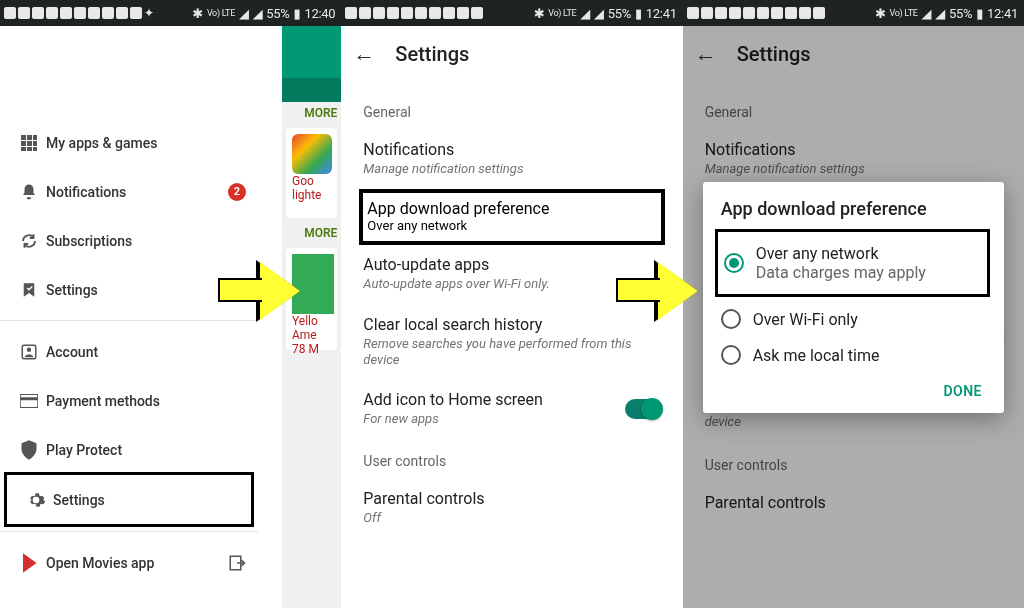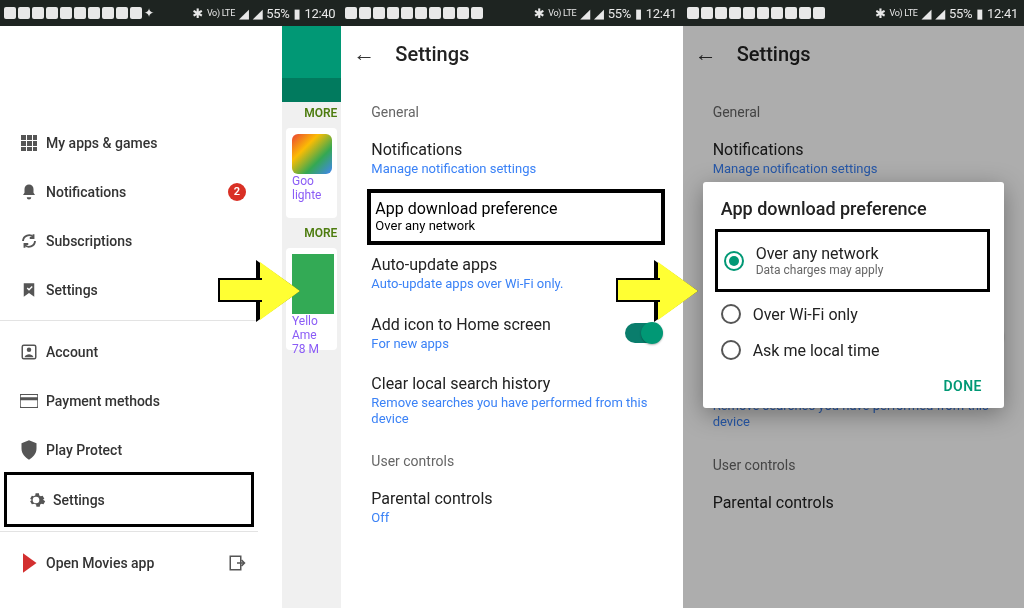--- a/index.html
+++ b/index.html
@@ -20,51 +20,51 @@
   .drawer-top { height: 92px; padding:58px 16px 0 16px; }
   .nav-item { display: flex; align-items: center; height: 49px; padding: 0 12px; color: #333; }
   .nav-item .ni-icon { width: 34px; display:flex; justify-content:center; color:#555; }
   .nav-item .ni-text { font-size: 14px; font-weight: 500; flex:1; }
   .nav-item .badge { background: #d93025; color:#fff; border-radius:50%; width:18px; height:18px; font-size:11px; display:flex; align-items:center; justify-content:center; font-weight:600; }
   .divider { height:1px; background:#e3e3e3; margin: 6px 0; }
   .highlight-box { border: 3px solid #000; margin: -2px 4px; }
 
   .peek { position:absolute; top:26px; left:282px; right:0; bottom:0; background:#f0f0f0; }
   .peek-hdr { height:52px; background:#019875; }
-  .peek-card { background:#fff; border-radius:4px; margin:4px; padding:6px; font-size:12px; color:#8b5cf6; }
+  .peek-card { background:#fff; border-radius:4px; margin:4px; padding:6px; font-size:12px; color:#b91c1c; }
   .more { color:#4d7c0f; font-weight:600; font-size:12px; text-align:right; padding:4px; }
 
   
   .appbar { height: 56px; display:flex; align-items:center; padding:0 12px; gap: 20px; }
   .appbar .back { font-size:22px; color:#333; }
   .appbar .title { font-size:20px; font-weight:500; color:#222; }
-  .settings-body { padding: 8px 0 0 8px; }
+  .settings-body { padding: 8px 0 0 0; }
   .section-head { font-size:14px; color:#666; padding: 14px 22px 10px; }
   .pref { padding: 10px 22px 12px; display:flex; align-items:flex-start; justify-content:space-between; gap:8px; }
   .pref .txt { flex:1; }
   .pref .p-title { font-size:16px; color:#222; margin-bottom:2px; }
-  .pref .p-sub { font-size:13px; color:#3b82f6; line-height:1.25; }
+  .pref .p-sub { font-size:13px; color:#737373; line-height:1.25;font-style:italic; }
   .toggle { width:36px; height:20px; border-radius:20px; background:#0a7d6c; position:relative; align-self:center; }
   .toggle::after { content:''; position:absolute; right:-2px; top:-1px; width:22px; height:22px; border-radius:50%; background:#019875; box-shadow:0 1px 2px rgba(0,0,0,.3); }
 
   .boxed { border:4px solid #000; margin: 0 18px; padding: 6px 4px 8px 4px; }
   .boxed .p-title{ font-size:16px; }
   .boxed .p-sub{ font-size:13px; }
 
   
   .dim { position:absolute; top:26px; left:0; right:0; bottom:0; background:rgba(0,0,0,.32); }
   .under { filter: none; }
   .dialog { position:absolute; left:20px; right:20px; top:182px; background:#fff; border-radius:3px; box-shadow:0 6px 24px rgba(0,0,0,.35); padding: 16px 14px 10px 14px; }
   .dlg-title { font-size:18px; font-weight:500; color:#222; margin-bottom:12px; padding-left:4px; }
   .radio-row { display:flex; align-items:center; gap:12px; padding: 8px 4px; }
   .radio { width:20px; height:20px; border:2px solid #555; border-radius:50%; position:relative; flex-shrink:0; }
   .radio.sel { border-color:#019875; }
   .radio.sel::after { content:''; position:absolute; inset:3px; background:#019875; border-radius:50%; }
   .rr-label { font-size:16px; color:#222; }
-  .rr-sub { font-size:12px; color:#666; }
+  .rr-sub { font-size:16px; color:#666; }
   .dlg-boxed { border:3px solid #000; margin: -2px 0 4px -2px; padding: 4px 2px; }
   .dlg-action { text-align:right; color:#019875; font-weight:600; font-size:14px; padding:10px 8px 4px; letter-spacing:.5px; }
 
   .scr3 .appbar, .scr3 .settings-body { background:#fff; }
 
   
   .arrow { position:absolute; width:86px; height:58px; z-index:10; }
   .arrow .shaft { position:absolute; left:0; top:16px; width:44px; height:24px; background:#ffff33; border:2px solid #000; border-right:none; }
   .arrow .head { position:absolute; left:42px; top:0; width:0; height:0; border-top:29px solid transparent; border-bottom:29px solid transparent; border-left:40px solid #ffff33; }
   .arrow .head::before { content:''; position:absolute; left:-44px; top:-31px; width:0; height:0; border-top:31px solid transparent; border-bottom:31px solid transparent; border-left:44px solid #000; z-index:-1; }
@@ -276,31 +276,31 @@
 
       <div class="pref">
         <div class="txt">
             <div class="p-title">Auto-update apps</div>
             <div class="p-sub">Auto-update apps over Wi-Fi only.</div>
           </div>
       </div>
 
       <div class="pref">
         <div class="txt">
+            <div class="p-title">Clear local search history</div>
+            <div class="p-sub">Remove searches you have performed from this device</div>
+          </div>
+      </div>
+
+      <div class="pref">
+        <div class="txt">
             <div class="p-title">Add icon to Home screen</div>
             <div class="p-sub">For new apps</div>
           </div>
         <div class="toggle"></div>
-      </div>
-
-      <div class="pref">
-        <div class="txt">
-            <div class="p-title">Clear local search history</div>
-            <div class="p-sub">Remove searches you have performed from this device</div>
-          </div>
       </div>
 
       <div class="section-head">User controls</div>
       <div class="pref">
         <div class="txt">
             <div class="p-title">Parental controls</div>
             <div class="p-sub">Off</div>
           </div>
       </div>
     </div>

